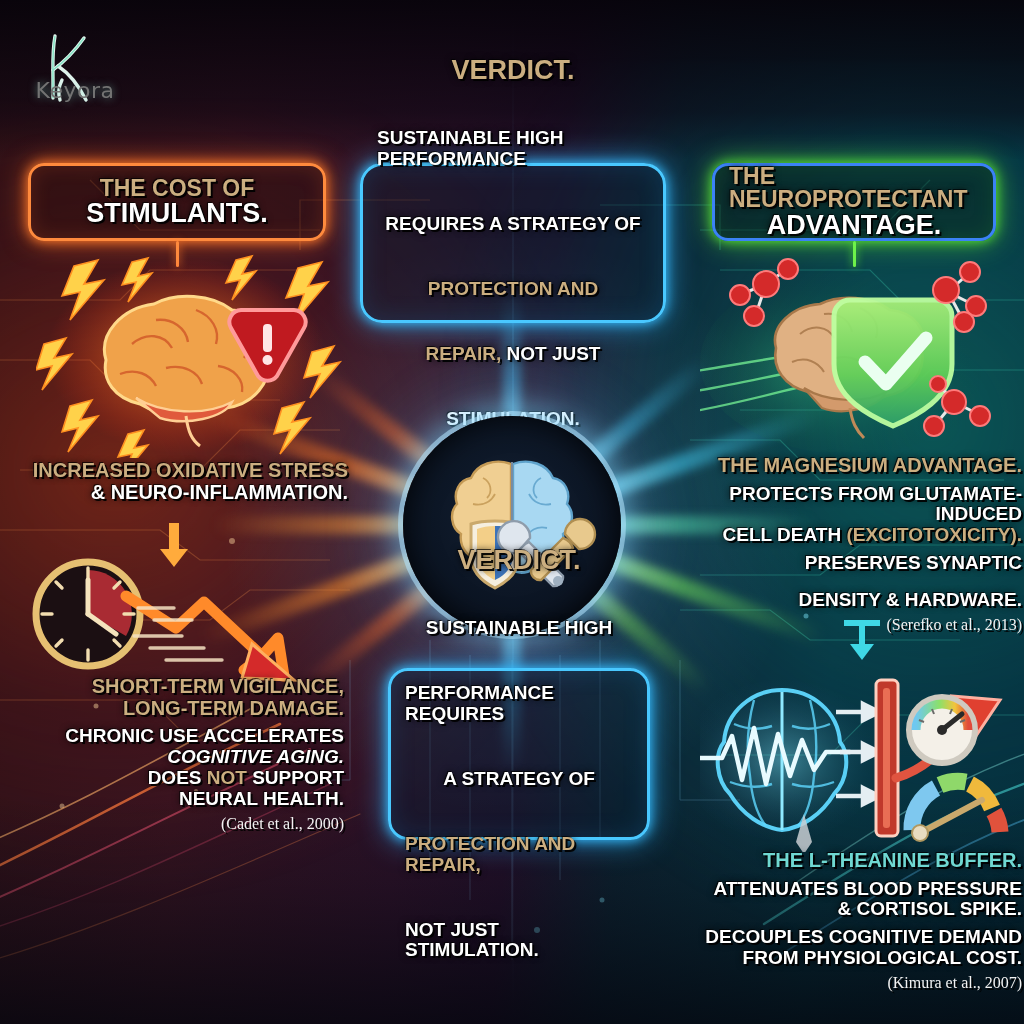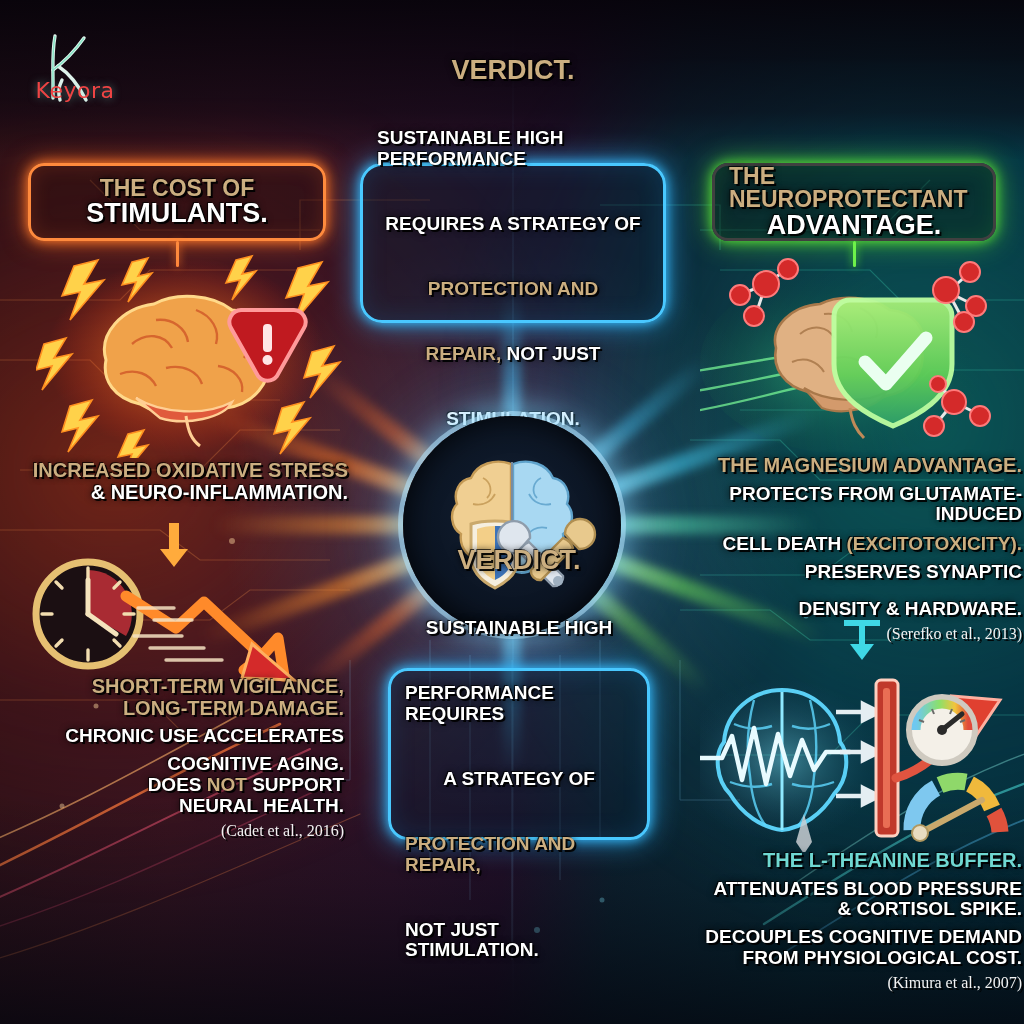--- a/index.html
+++ b/index.html
@@ -47,21 +47,21 @@
   
   .nbox{position:absolute;border-radius:16px;box-sizing:border-box;
         display:flex;flex-direction:column;align-items:center;justify-content:center;
         text-align:left;padding:10px 14px;}
   .nbox.orange{border:3px solid #ff8a3d;
      box-shadow:0 0 12px #ff7a2a,0 0 26px rgba(255,110,35,.7),inset 0 0 20px rgba(255,110,40,.18);
      background:rgba(46,16,14,.45);}
   .nbox.blue{border:3px solid #49c8ff;
      box-shadow:0 0 12px #35bdff,0 0 30px rgba(50,180,255,.75),inset 0 0 24px rgba(30,130,200,.2);
      background:rgba(10,30,50,.42);gap:44px;}
-  .nbox.green{border:3px solid #404040;
+  .nbox.green{border:3px solid #3b82f6;
      box-shadow:0 0 12px #5ae634,0 0 28px rgba(90,230,50,.7),inset 0 0 20px rgba(40,160,50,.18);
      background:rgba(10,38,24,.45);}
   .tan{color:#cbae80;}
   .white{color:#ffffff;}
   .teal{color:#6fd8d2;}
   .shadowed{text-shadow:2px 2px 0 rgba(0,0,0,.92),-1px -1px 0 rgba(0,0,0,.7),0 0 7px rgba(0,0,0,.9);}
   .hl{font-weight:bold;text-transform:uppercase;line-height:1.02;}
 
   #title-main{position:absolute;left:0;right:0;top:22px;text-align:center;}
   #title-kicker{font-size:27px;font-weight:bold;letter-spacing:.5px;
@@ -82,21 +82,21 @@
   .bb-text{font-size:19px;line-height:1.1;margin-top:7px;}
   .bb-cite{font-size:16px;margin-top:5px;color:#f2f2f2;font-weight:normal;
      text-transform:none;text-shadow:2px 2px 0 rgba(0,0,0,.9);font-family:Liberation Serif, serif;}
 
   
   .stub{position:absolute;width:3px;border-radius:2px;}
 
   
   .logo{position:absolute;left:22px;top:22px;width:100px;height:100px;}
   .logo-text{position:absolute;left:20px;top:78px;width:110px;text-align:center;
-     font-size:22px;color:#ef4444;letter-spacing:.5px;
+     font-size:22px;color:#737373;letter-spacing:.5px;
      text-shadow:0 0 8px rgba(130,220,200,.55);font-family:"DejaVu Sans",sans-serif;}
 
   .ill{position:absolute;}
   .arrow-down{position:absolute;}
 </style>
 </head>
 <body>
 
 <div class="stage">
 
@@ -345,24 +345,24 @@
       <line x1="108" y1="84" x2="156" y2="84"></line>
         <line x1="124" y1="96" x2="178" y2="96"></line>
       <line x1="140" y1="108" x2="196" y2="108"></line>
     </g>
   </svg>
 
   <div class="body-block" style="left:24px;top:676px;width:320px;">
     <div class="hl tan shadowed bb-head">SHORT-TERM VIGILANCE,</div>
     <div class="hl tan shadowed bb-head">LONG-TERM DAMAGE.</div>
     <div class="hl white shadowed bb-text">CHRONIC USE ACCELERATES</div>
-    <div class="hl white shadowed bb-text" style="margin-top:7px;">COGNITIVE AGING.</div>
+    <div class="hl white shadowed bb-text" style="margin-top:0;font-style:italic;">COGNITIVE AGING.</div>
     <div class="hl shadowed bb-text" style="margin-top:0;"><span class="white">DOES </span><span class="tan">NOT</span><span class="white"> SUPPORT</span></div>
     <div class="hl white shadowed bb-text" style="margin-top:0;">NEURAL HEALTH.</div>
-    <div class="bb-cite">(Cadet et al., 2016)</div>
+    <div class="bb-cite">(Cadet et al., 2000)</div>
   </div>
 
   <svg class="ill" style="left:700px;top:252px;width:320px;height:200px;" viewBox="0 0 320 200">
     <defs>
       <linearGradient id="shieldg" x1="0" y1="0" x2="0" y2="1">
         <stop offset="0%" stop-color="#a8f07a"></stop>
           <stop offset="60%" stop-color="#5fcf58"></stop>
         <stop offset="100%" stop-color="#2fa06a"></stop>
       </linearGradient>
       <radialGradient id="greeng" cx="40%" cy="55%" r="55%">
@@ -421,21 +421,21 @@
       <circle cx="254" cy="150" r="12" fill="#d42a2a" stroke="#ff7a7a" stroke-width="2"></circle>
       <circle cx="234" cy="174" r="10" fill="#d42a2a" stroke="#ff7a7a" stroke-width="2"></circle>
       <circle cx="280" cy="164" r="10" fill="#d42a2a" stroke="#ff7a7a" stroke-width="2"></circle>
       <circle cx="238" cy="132" r="8" fill="#d42a2a" stroke="#ff7a7a" stroke-width="2"></circle>
     </g>
   </svg>
 
   <div class="body-block" style="left:700px;top:455px;width:322px;">
     <div class="hl tan shadowed bb-head">THE MAGNESIUM ADVANTAGE.</div>
     <div class="hl white shadowed bb-text">PROTECTS FROM GLUTAMATE-INDUCED</div>
-    <div class="hl shadowed bb-text" style="margin-top:9px;"><span class="white">CELL DEATH </span><span class="tan">(EXCITOTOXICITY).</span></div>
+    <div class="hl shadowed bb-text" style="margin-top:0;"><span class="white">CELL DEATH </span><span class="tan">(EXCITOTOXICITY).</span></div>
     <div class="hl white shadowed bb-text">PRESERVES SYNAPTIC</div>
     <div class="hl white shadowed bb-text" style="margin-top:16px;">DENSITY &amp; HARDWARE.</div>
     <div class="bb-cite">(Serefko et al., 2013)</div>
   </div>
 
   <svg class="arrow-down" style="left:844px;top:620px;width:36px;height:40px;" viewBox="0 0 36 40">
     <polygon points="0,0 36,0 36,6 21,6 21,24 30,24 18,40 6,24 15,24 15,6 0,6" fill="#3fd8e6"></polygon>
   </svg>
 
   <div class="nbox blue" style="left:388px;top:668px;width:262px;height:172px;border-radius:20px;">

